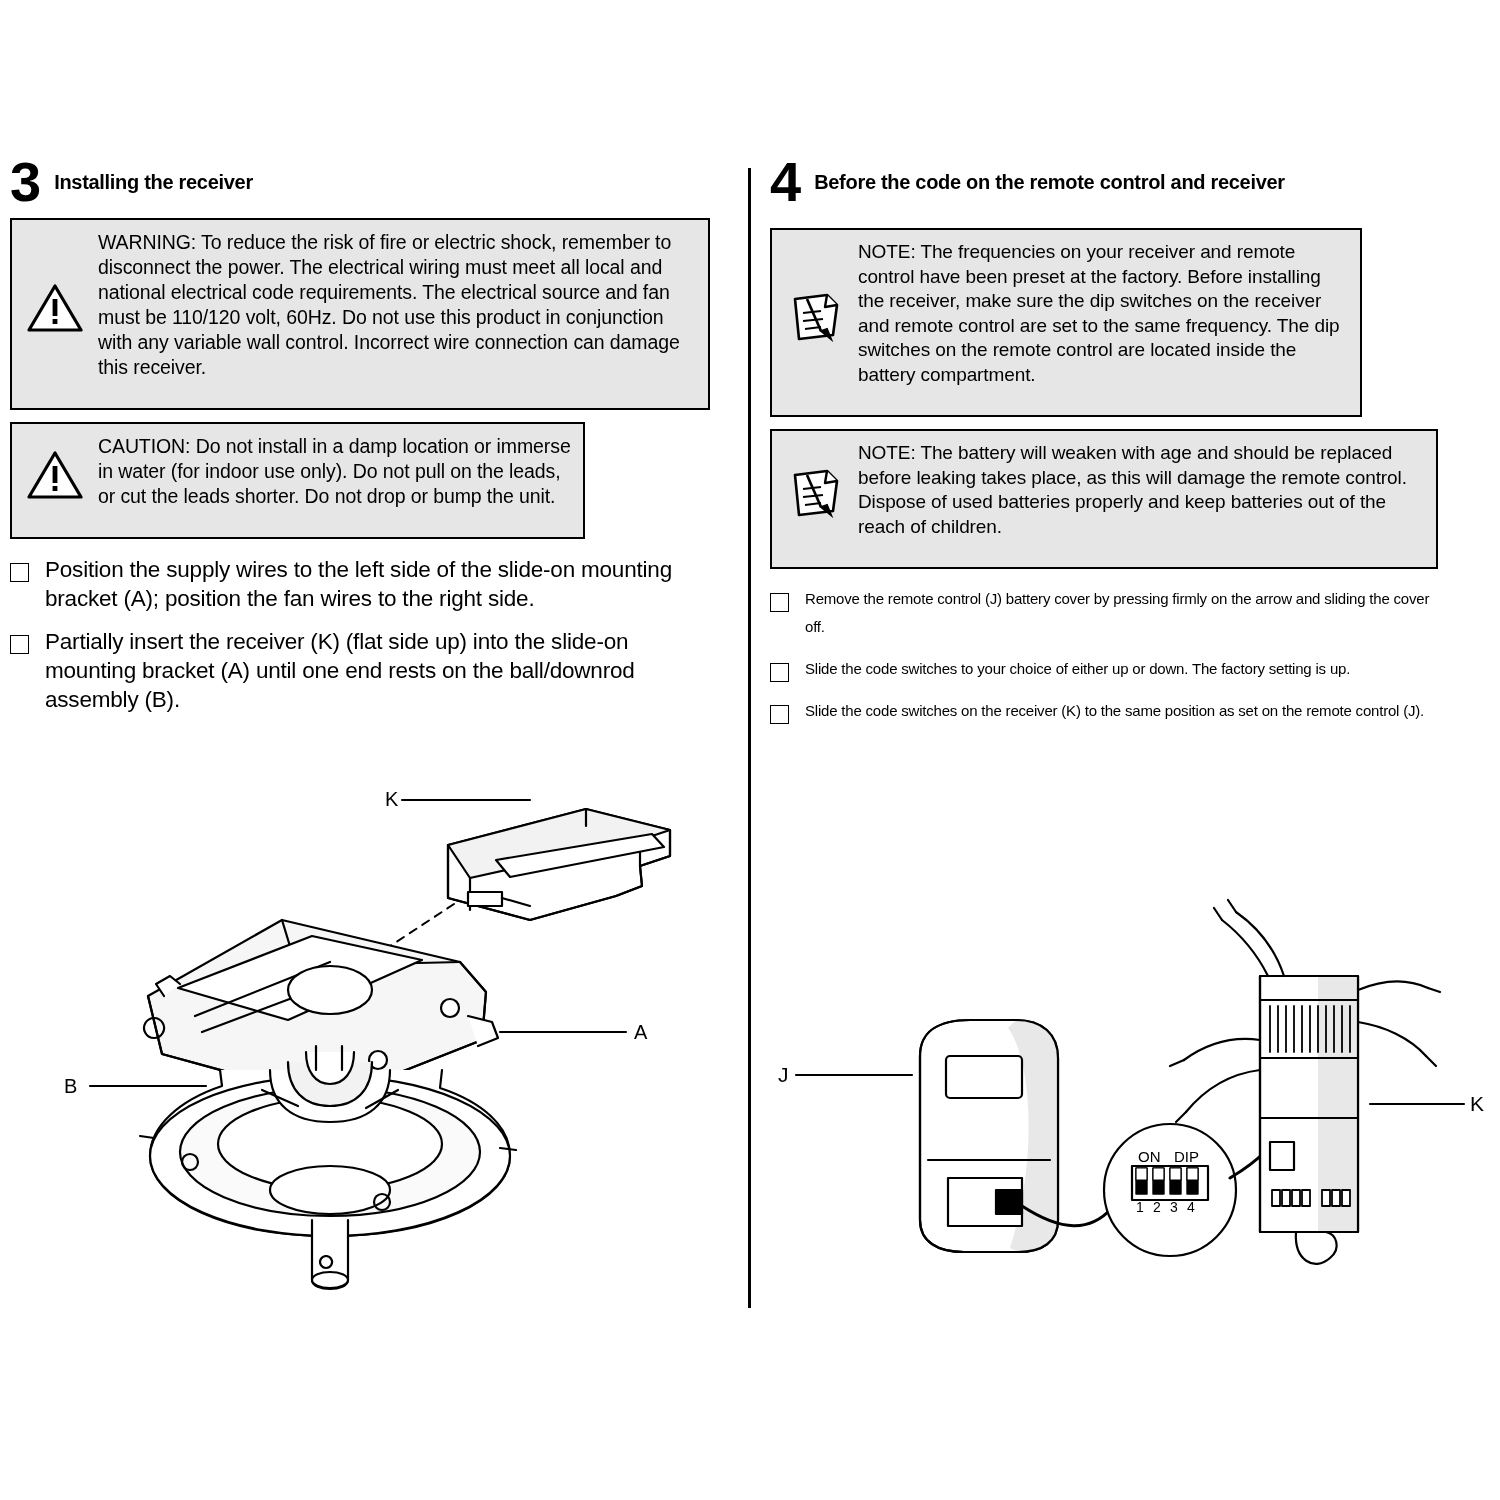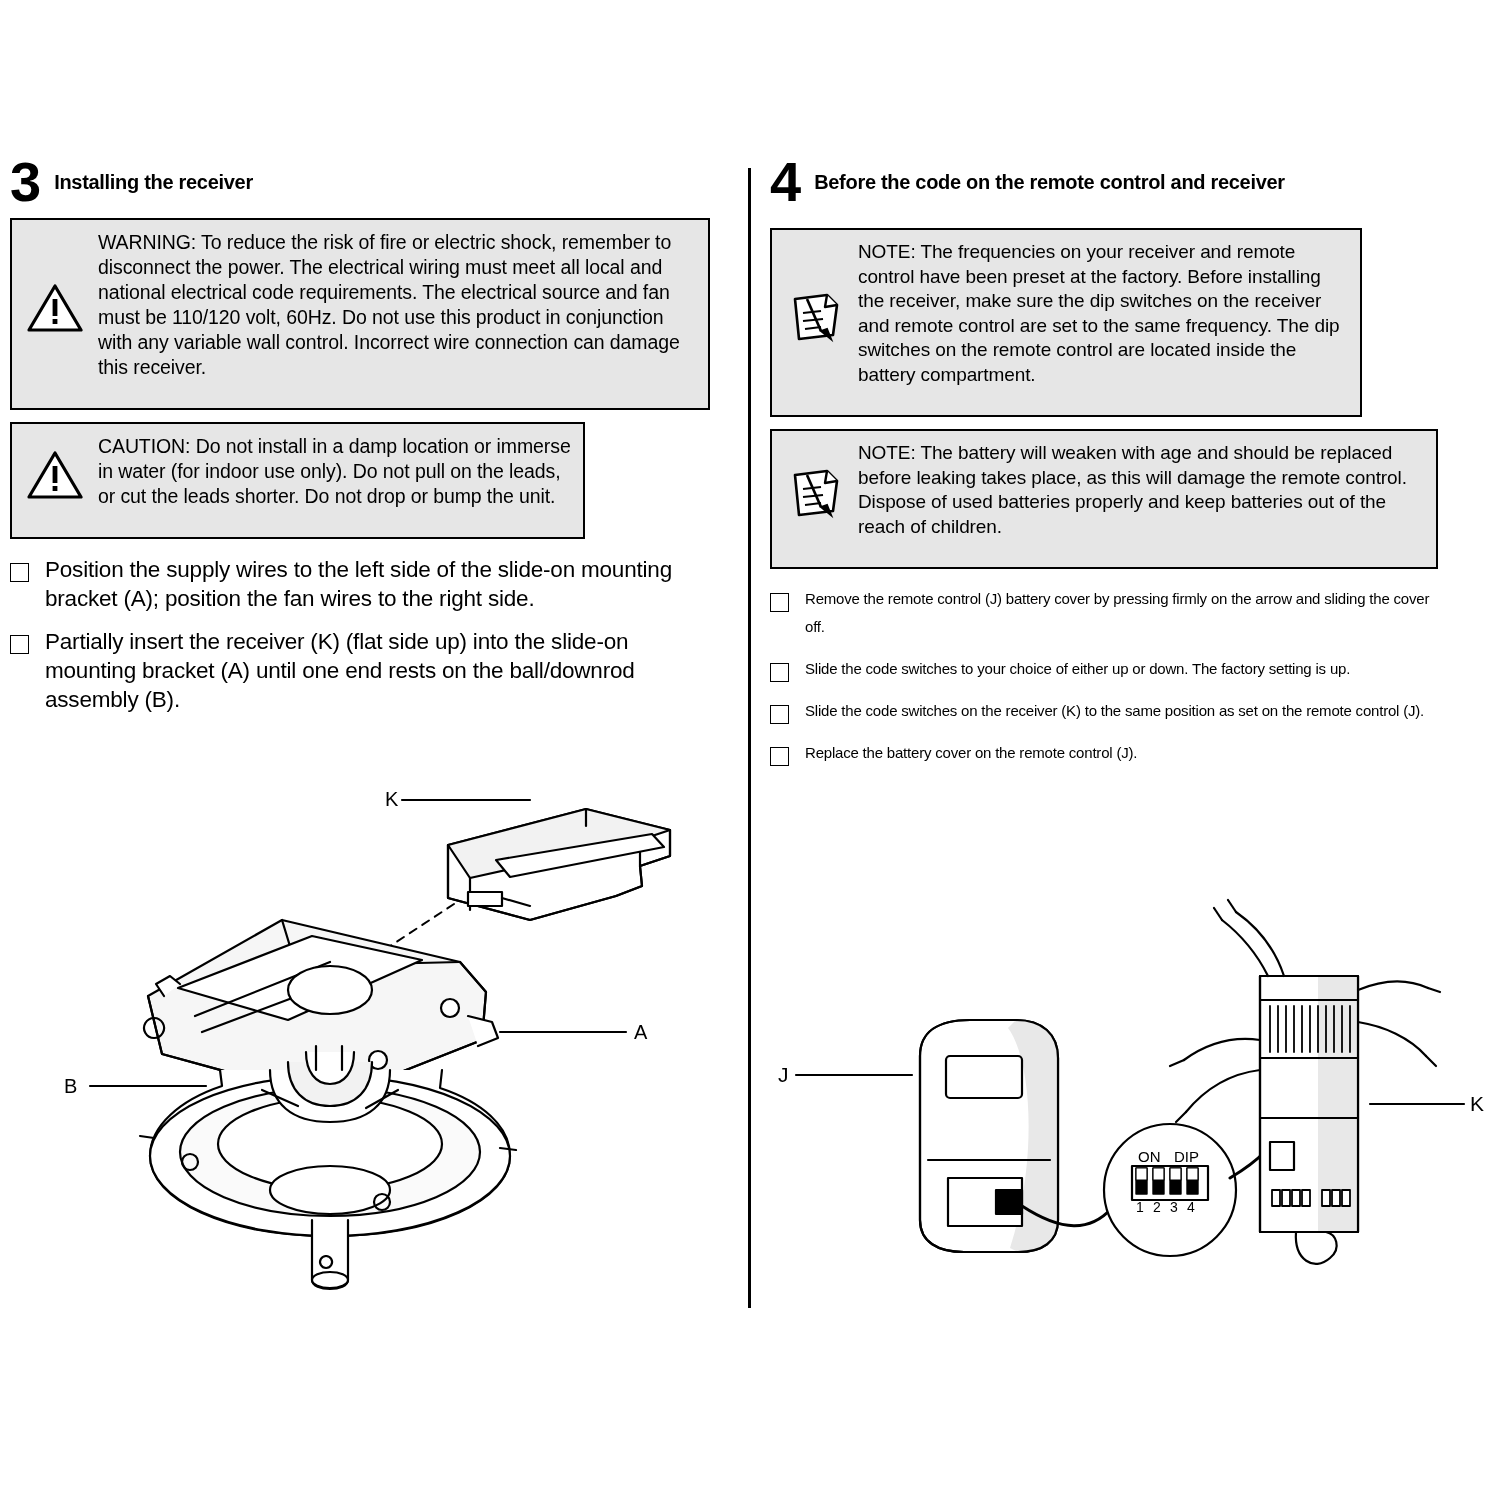--- a/index.html
+++ b/index.html
@@ -272,24 +272,20 @@
         <div class="checkbox"></div>
         <div class="check-text" style="width:630px;">Remove the remote control (J) battery cover by pressing firmly on the arrow and sliding the cover off.</div>
       </div>
       <div class="check-item">
         <div class="checkbox"></div>
         <div class="check-text" style="width:630px;">Slide the code switches to your choice of either up or down. The factory setting is up.</div>
       </div>
       <div class="check-item">
         <div class="checkbox"></div>
         <div class="check-text" style="width:630px;">Slide the code switches on the receiver (K) to the same position as set on the remote control (J).</div>
-      </div>
-      <div class="check-item">
-        <div class="checkbox"></div>
-        <div class="check-text" style="width:630px;">Replace the battery cover on the remote control (J).</div>
       </div>
     </div>
 
     <div class="fig" style="left:0px; top:700px;">
       <svg width="720" height="420" viewBox="0 0 720 420">
         <g fill="none" stroke="#000" stroke-width="2.2" stroke-linejoin="round" stroke-linecap="round">
 
           <text x="8" y="222" font-size="21" fill="#000" stroke="none" font-family="Liberation Sans, sans-serif">J</text>
           <line x1="26" y1="215" x2="142" y2="215"></line>
 

